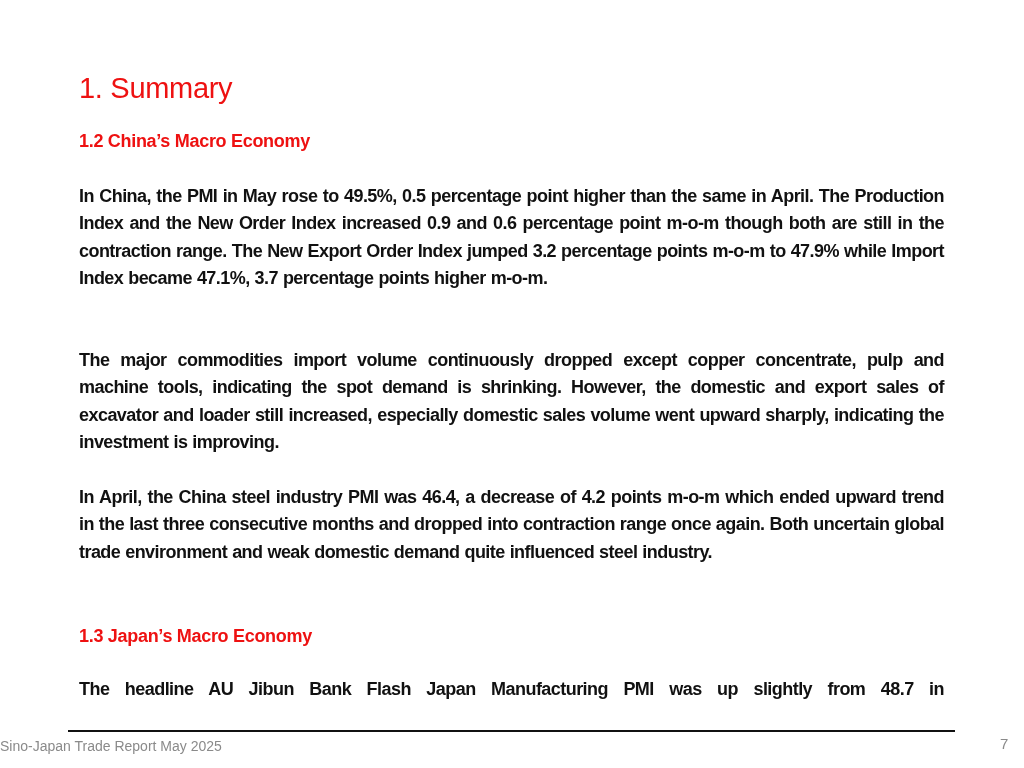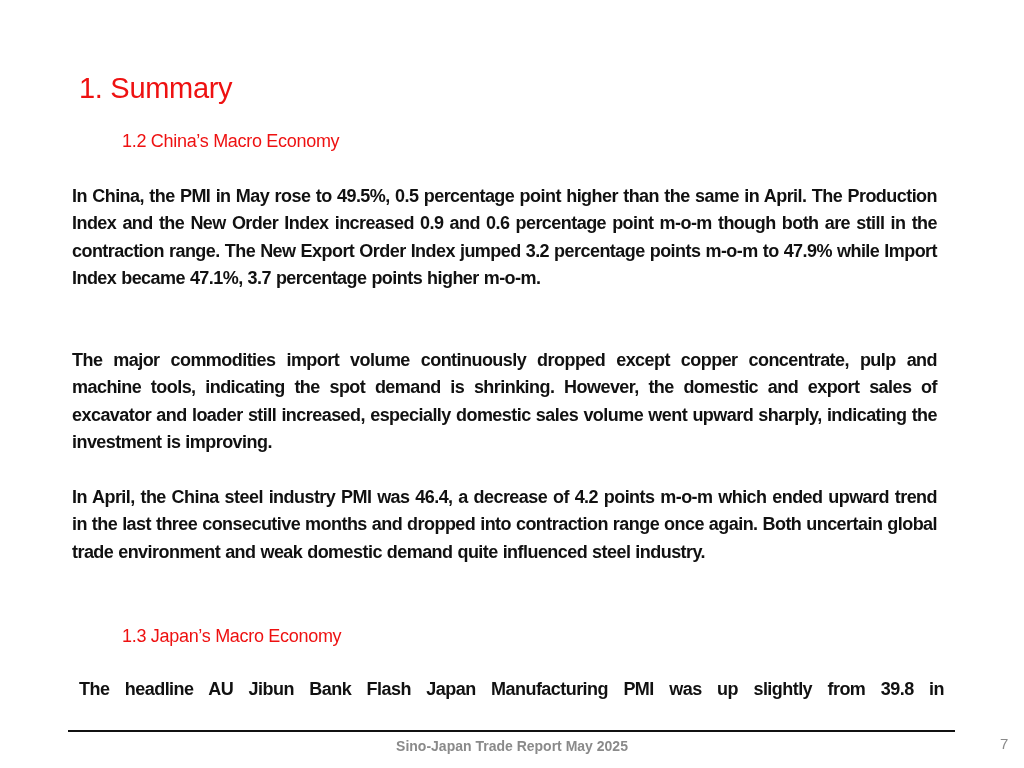--- a/index.html
+++ b/index.html
@@ -1,22 +1,22 @@
 <!DOCTYPE html>
 <html><head>
   <meta charset="utf-8">
   <style>
     html, body { margin: 0; padding: 0; }
     body { width: 1024px; height: 768px; background: #ffffff; position: relative; overflow: hidden;
       font-family: "Liberation Sans", sans-serif; }
     .h1 { position: absolute; left: 79px; top: 72px; font-size: 29px; font-weight: normal; color: #ee1111; font-family: "Liberation Sans", sans-serif; letter-spacing: -0.3px; }
-    .h2 { position: absolute; left: 79px; font-size: 18px; font-weight: normal; color: #ee1111; font-family: "Liberation Sans", sans-serif; letter-spacing: -0.3px; margin-left: 43px; }
-    .para { position: absolute; left: 72px; width: 865px; font-size: 18px; font-weight: bold; color: #111111; line-height: 27.3px; text-align: justify; font-family: "Liberation Sans", sans-serif; letter-spacing: -0.55px; word-spacing: 0.5px; }
+    .h2 { position: absolute; left: 79px; font-size: 18px; font-weight: bold; color: #ee1111; font-family: "Liberation Sans", sans-serif; letter-spacing: -0.3px; }
+    .para { position: absolute; left: 79px; width: 865px; font-size: 18px; font-weight: bold; color: #111111; line-height: 27.3px; text-align: justify; font-family: "Liberation Sans", sans-serif; letter-spacing: -0.55px; word-spacing: 0.5px; }
     .rule { position: absolute; left: 68px; top: 730px; width: 887px; height: 2px; background: #111; }
-    .footer { position: absolute; left: 0; width: 1024px; top: 738px; text-align: center; font-size: 14px; font-weight: bold; color: #8a8a8a; font-family: "Liberation Sans", sans-serif; }
+    .footer { position: absolute; left: 0; width: 1024px; top: 738px; text-align: left; font-size: 14px; font-weight: normal; color: #8a8a8a; font-family: "Liberation Sans", sans-serif; }
     .pagenum { position: absolute; left: 1000px; top: 735px; font-size: 15px; color: #8a8a8a; font-family: "Liberation Sans", sans-serif; }
     .clip { position: absolute; left: 79px; top: 676px; width: 865px; height: 54px; overflow: hidden; }
     .clip .para { position: static; }
     .nowrap { white-space: nowrap; text-align: left; }
   </style>
 </head>
 <body>
 
 <div class="h1">1. Summary</div>
 
@@ -24,20 +24,20 @@
 
 <div class="para" style="top:183px;">In China, the PMI in May rose to 49.5%, 0.5 percentage point higher than the same in April. The Production Index and the New Order Index increased 0.9 and 0.6 percentage point m-o-m though both are still in the contraction range.  The New Export Order Index jumped 3.2 percentage points m-o-m to 47.9% while Import Index became 47.1%, 3.7 percentage points higher m-o-m.</div>
 
 <div class="para" style="top:347px;">The major commodities import volume continuously dropped except copper concentrate, pulp and machine tools, indicating the spot demand is shrinking. However, the domestic and export sales of excavator and loader still increased, especially domestic sales volume went upward sharply, indicating the investment is improving.</div>
 
 <div class="para" style="top:484px;">In April, the China steel industry PMI was 46.4, a decrease of 4.2 points m-o-m which ended upward trend in the last three consecutive months and dropped into contraction range once again.  Both uncertain global trade environment and weak domestic demand quite influenced steel industry.</div>
 
 <div class="h2" style="top:626px;text-align:right;">1.3 Japan’s Macro Economy</div>
 
 <div class="clip">
-  <div class="para" style="text-align: justify; text-align-last: justify;">The headline AU Jibun Bank Flash Japan Manufacturing PMI was up slightly from 39.8 in</div>
+  <div class="para" style="text-align: justify; text-align-last: justify;">The headline AU Jibun Bank Flash Japan Manufacturing PMI was up slightly from 48.7 in</div>
 </div>
 
 <div class="rule"></div>
 
 <div class="footer">Sino-Japan Trade Report May 2025</div>
 
 <div class="pagenum">7</div>
 
 </body></html>

